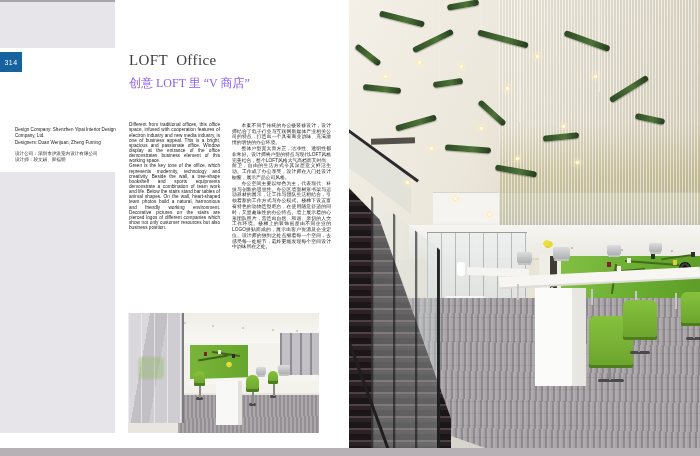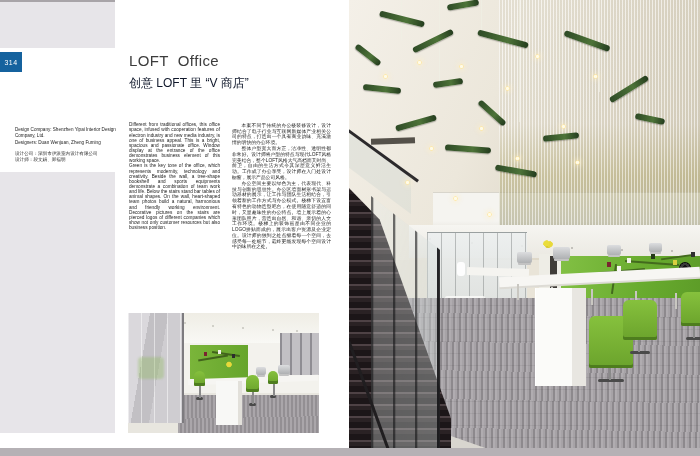--- a/index.html
+++ b/index.html
@@ -5,23 +5,23 @@
   html,body{margin:0;padding:0;}
   body{width:700px;height:456px;position:relative;overflow:hidden;background:#ffffff;
        font-family:"Liberation Sans","DejaVu Sans",sans-serif;}
   
   .bottom-strip{position:absolute;left:0;top:448px;width:700px;height:8px;background:#b5b1b5;}
   .left-page{position:absolute;left:0;top:0;width:349px;height:448px;background:#fff;}
   .gray-top{position:absolute;left:0;top:0;width:115px;height:48px;background:#e7e5e9;border-top:2px solid #a8a4a8;box-sizing:border-box;}
   .gray-bottom{position:absolute;left:0;top:172px;width:115px;height:261px;background:#e7e5e9;}
   .page-tab{position:absolute;left:0;top:52px;width:22px;height:20px;background:#15629e;color:#fff;
             font-size:7px;display:flex;align-items:center;justify-content:center;letter-spacing:.5px;}
-  .title-block{position:absolute;left:129px;top:52px;color:#3c3c3c;}
+  .title-block{position:absolute;left:129px;top:52px;color:#3c3c3c;font-family:Liberation Serif, serif;}
   .title-en{font-size:15px;letter-spacing:.4px;white-space:pre;}
-  .title-zh{font-size:12px;margin-top:6px;color:#0f172a;white-space:pre;}
+  .title-zh{font-size:12px;margin-top:6px;color:#8b5cf6;white-space:pre;}
   
   .tiny{position:absolute;transform:scale(.5);transform-origin:0 0;color:#1c1c1c;}
   .credits{left:15px;top:126px;width:220px;font-size:9.2px;line-height:13px;}
   .credits .grp2{margin-top:9px;}
   .col-en{left:129px;top:122px;width:182px;font-size:9.4px;line-height:10.3px;text-align:justify;}
   .col-en p{margin:0;}
   .col-zh{left:232px;top:122px;width:198px;font-size:9.6px;line-height:11.6px;text-align:justify;}
   .col-zh p{margin:0;text-indent:2em;}
   
   .photo-main{position:absolute;left:349px;top:0;width:351px;height:450px;overflow:hidden;background:#e9e4d8;}

